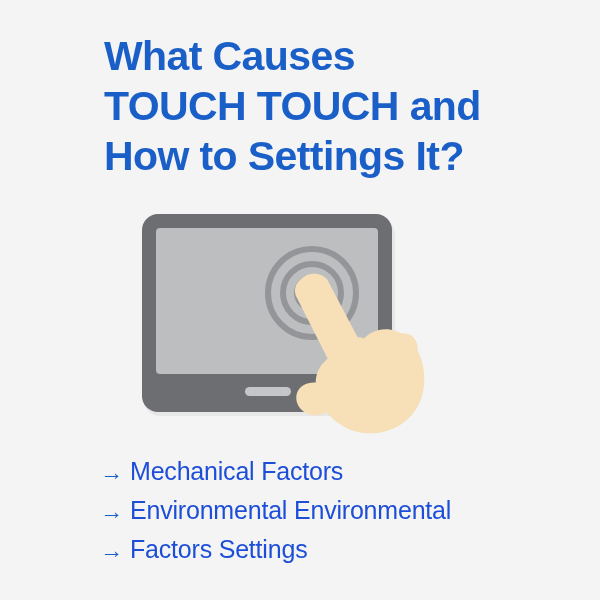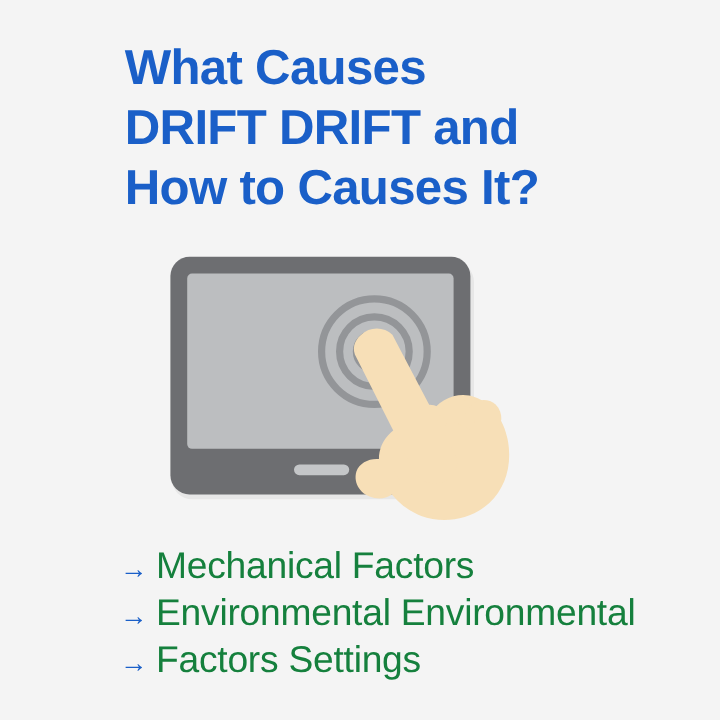--- a/index.html
+++ b/index.html
@@ -63,36 +63,36 @@
     height: 39px;
   }
   .bullet-arrow {
     color: #1a5fc8;
     font-size: 23px;
     line-height: 39px;
     width: 30px;
     flex: 0 0 30px;
   }
   .bullet-label {
-    color: #15803d;
-    font-size: 31px;
+    color: #1d4ed8;
+    font-size: 25px;
     line-height: 39px;
     letter-spacing: -0.2px;
     white-space: nowrap;
   }
 </style>
 </head>
 <body>
 
 <div id="poster">
 
   <div class="headline">
     <div class="headline-line">What Causes</div>
-    <div class="headline-line">DRIFT DRIFT and</div>
-    <div class="headline-line">How to Causes It?</div>
+    <div class="headline-line">TOUCH TOUCH and</div>
+    <div class="headline-line">How to Settings It?</div>
   </div>
 
   <div class="illustration">
     <svg width="330" height="245" viewBox="0 0 330 245" xmlns="http://www.w3.org/2000/svg">
 
       <rect x="13" y="18" width="252" height="198" rx="17" ry="17" fill="#000000" opacity="0.05"></rect>
 
       <rect x="12" y="14" width="250" height="198" rx="16" ry="16" fill="#6d6e71"></rect>
 
       <rect x="26" y="28" width="222" height="146" rx="4" ry="4" fill="#bcbec0"></rect>

